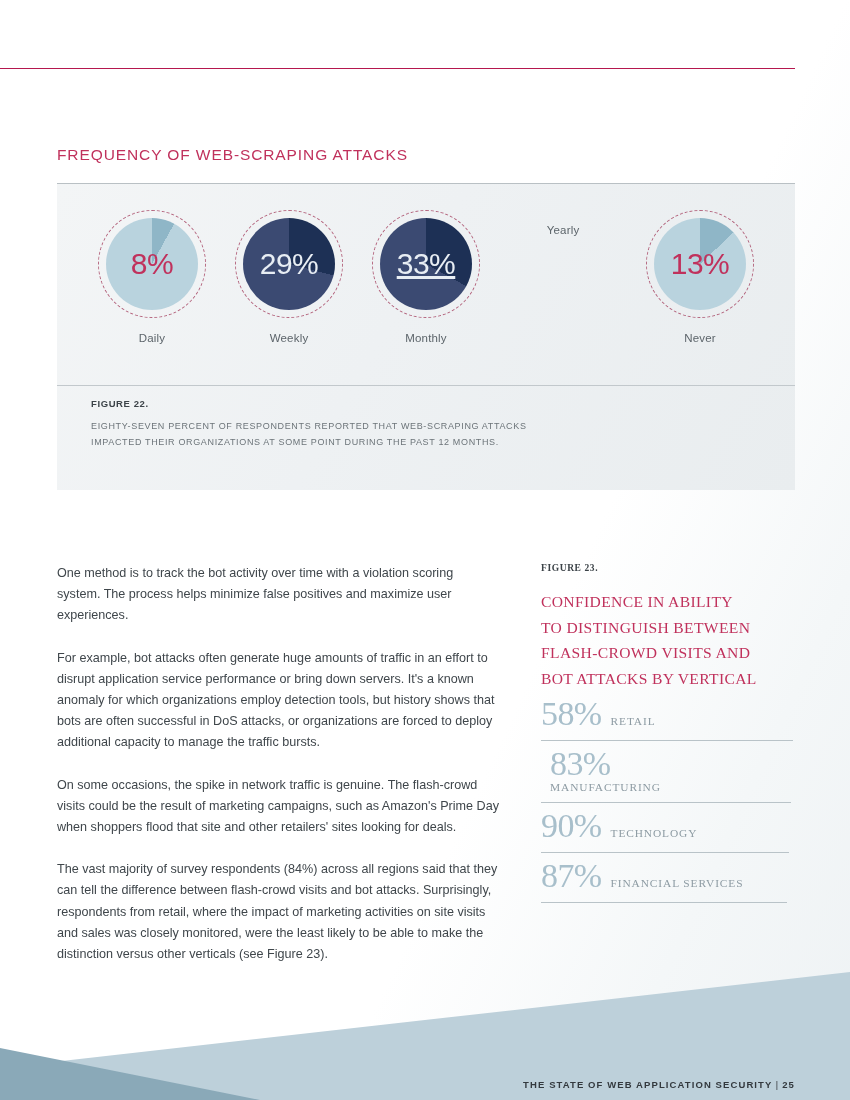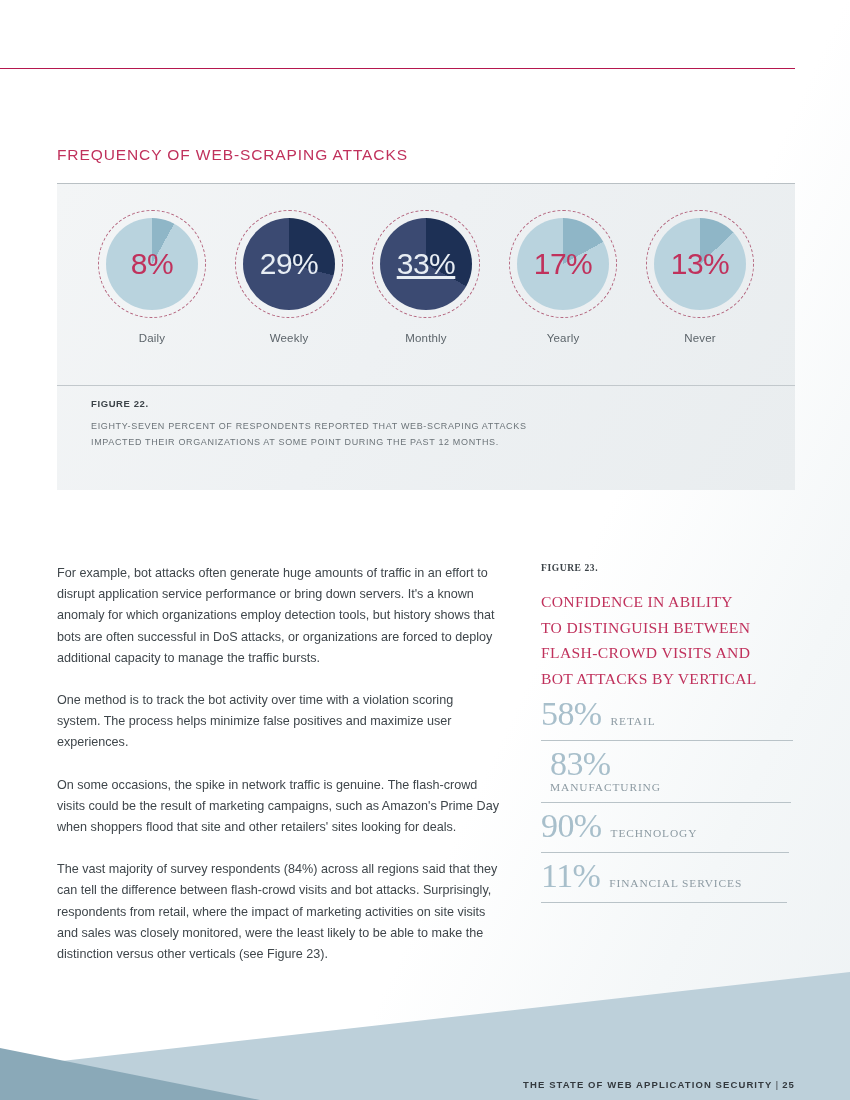--- a/index.html
+++ b/index.html
@@ -262,25 +262,20 @@
         </div>
         <div class="chart-cell">
           <div class="pie-wrap">
             <div class="pie-disc" style="background: conic-gradient(rgb(29, 48, 85) 0deg, rgb(29, 48, 85) 118.8deg, rgb(59, 74, 114) 118.8deg, rgb(59, 74, 114) 360deg);"></div>
             <div class="pie-ring"></div>
             <div class="pie-label" style="color: rgb(232, 238, 244); text-decoration: underline;">33%</div>
           </div>
           <div class="cat-label">Monthly</div>
         </div>
         <div class="chart-cell">
-          <div class="pie-wrap">
-            <div class="pie-disc" style="background: conic-gradient(rgb(143, 182, 199) 0deg, rgb(143, 182, 199) 61.2deg, rgb(185, 211, 222) 61.2deg, rgb(185, 211, 222) 360deg);"></div>
-            <div class="pie-ring"></div>
-            <div class="pie-label" style="color: rgb(192, 49, 92);">17%</div>
-          </div>
           <div class="cat-label">Yearly</div>
         </div>
         <div class="chart-cell">
           <div class="pie-wrap">
             <div class="pie-disc" style="background: conic-gradient(rgb(143, 182, 199) 0deg, rgb(143, 182, 199) 46.8deg, rgb(185, 211, 222) 46.8deg, rgb(185, 211, 222) 360deg);"></div>
             <div class="pie-ring"></div>
             <div class="pie-label" style="color: rgb(192, 49, 92);">13%</div>
           </div>
           <div class="cat-label">Never</div>
         </div>
@@ -291,22 +286,22 @@
     <div class="fig-caption">
       <div class="fig-num">FIGURE 22.</div>
       <div class="fig-desc">
         <div>EIGHTY-SEVEN PERCENT OF RESPONDENTS REPORTED THAT WEB-SCRAPING ATTACKS</div>
         <div>IMPACTED THEIR ORGANIZATIONS AT SOME POINT DURING THE PAST 12 MONTHS.</div>
       </div>
     </div>
   </div>
 
   <div class="body-left">
+    <p>One method is to track the bot activity over time with a violation scoring system. The process helps minimize false positives and maximize user experiences.</p>
     <p>For example, bot attacks often generate huge amounts of traffic in an effort to disrupt application service performance or bring down servers. It's a known anomaly for which organizations employ detection tools, but history shows that bots are often successful in DoS attacks, or organizations are forced to deploy additional capacity to manage the traffic bursts.</p>
-    <p>One method is to track the bot activity over time with a violation scoring system. The process helps minimize false positives and maximize user experiences.</p>
     <p>On some occasions, the spike in network traffic is genuine. The flash-crowd visits could be the result of marketing campaigns, such as Amazon's Prime Day when shoppers flood that site and other retailers' sites looking for deals.</p>
     <p>The vast majority of survey respondents (84%) across all regions said that they can tell the difference between flash-crowd visits and bot attacks. Surprisingly, respondents from retail, where the impact of marketing activities on site visits and sales was closely monitored, were the least likely to be able to make the distinction versus other verticals (see Figure 23).</p>
   </div>
 
   <div class="body-right">
     <div class="fig23-num">FIGURE 23.</div>
     <div class="fig23-title">
       <div>CONFIDENCE IN ABILITY</div>
       <div>TO DISTINGUISH BETWEEN</div>
       <div>FLASH-CROWD VISITS AND</div>
@@ -319,21 +314,21 @@
         </div>
         <div class="stat-row">
           <div class="stat-pct">83%</div>
           <div class="stat-name">MANUFACTURING</div>
         </div>
         <div class="stat-row">
           <div class="stat-pct">90%</div>
           <div class="stat-name">TECHNOLOGY</div>
         </div>
         <div class="stat-row">
-          <div class="stat-pct">11%</div>
+          <div class="stat-pct">87%</div>
           <div class="stat-name">FINANCIAL SERVICES</div>
         </div>
       </div>
   </div>
 
   <svg class="deco" viewBox="0 0 850 150" preserveAspectRatio="none">
     <polygon points="0,118 850,22 850,150 0,150" fill="#bdd0da"></polygon>
     <polygon points="0,98 260,150 0,150" fill="#8aa9b8"></polygon>
   </svg>
 

